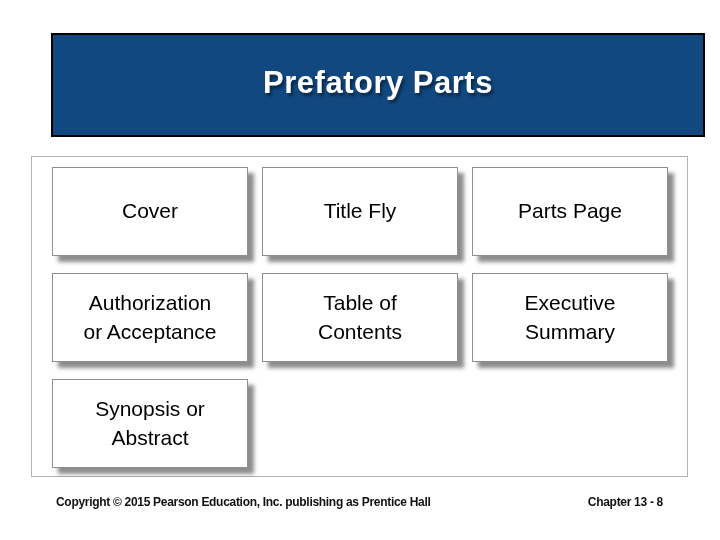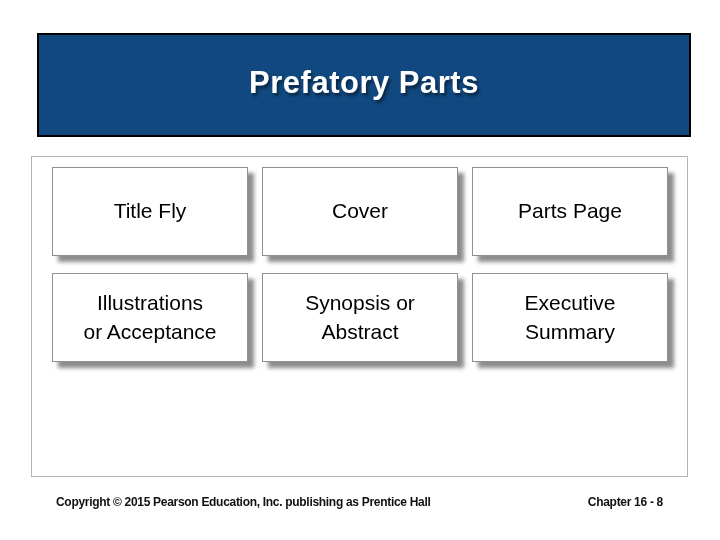--- a/index.html
+++ b/index.html
@@ -10,21 +10,21 @@
   }
   .slide {
     position: relative;
     width: 720px;
     height: 540px;
     background: #ffffff;
     overflow: hidden;
   }
   .title-bar {
     position: absolute;
-    left: 37px;
+    left: 51px;
     top: 33px;
     width: 654px;
     height: 104px;
     box-sizing: border-box;
     background: #114880;
     border: 2px solid #000000;
     display: flex;
     align-items: center;
     justify-content: center;
   }
@@ -90,38 +90,42 @@
 <body>
 
 <div class="slide">
 
   <div class="title-bar">
     <span class="title-text">Prefatory Parts</span>
   </div>
 
   <div class="content-panel">
     <div class="grid-box">
-      <span class="box-label">Title Fly</span>
+      <span class="box-label">Cover</span>
     </div>
     <div class="grid-box">
-      <span class="box-label">Cover</span>
+      <span class="box-label">Title Fly</span>
     </div>
     <div class="grid-box">
       <span class="box-label">Parts Page</span>
     </div>
     <div class="grid-box">
-      <span class="box-label">Illustrations
+      <span class="box-label">Authorization
 or Acceptance</span>
+    </div>
+    <div class="grid-box">
+      <span class="box-label">Table of
+Contents</span>
+    </div>
+    <div class="grid-box">
+      <span class="box-label">Executive
+Summary</span>
     </div>
     <div class="grid-box">
       <span class="box-label">Synopsis or
 Abstract</span>
     </div>
-    <div class="grid-box">
-      <span class="box-label">Executive
-Summary</span>
-    </div>
   </div>
 
   <span class="footer-copyright">Copyright © 2015 Pearson Education, Inc. publishing as Prentice Hall</span>
-  <span class="footer-chapter">Chapter 16 - 8</span>
+  <span class="footer-chapter">Chapter 13 - 8</span>
 
 </div>
 
 </body></html>

